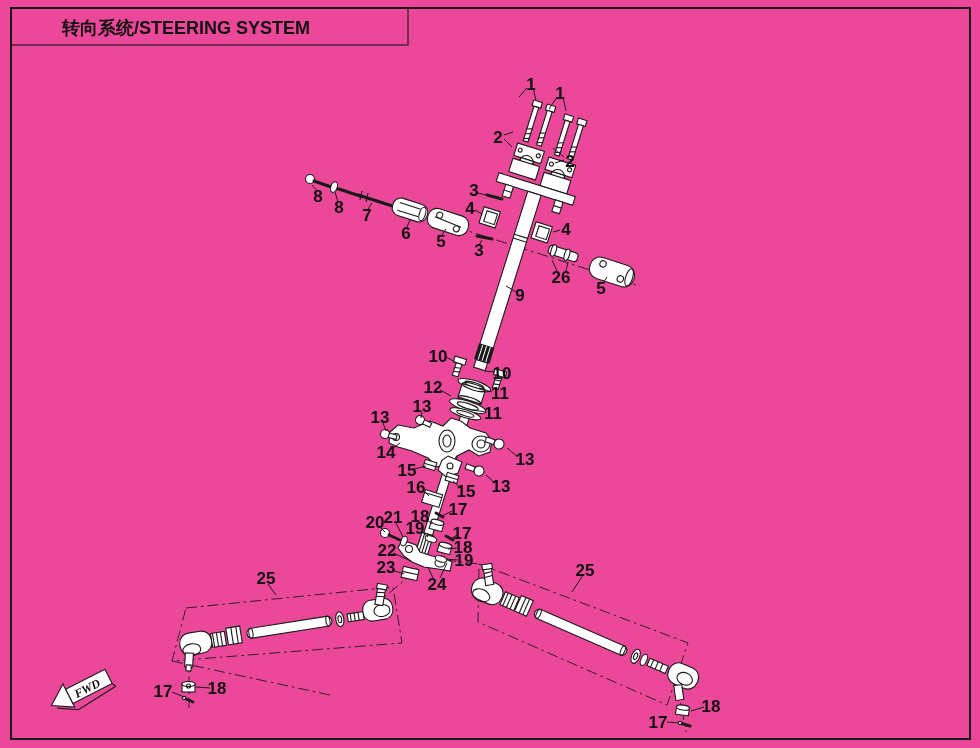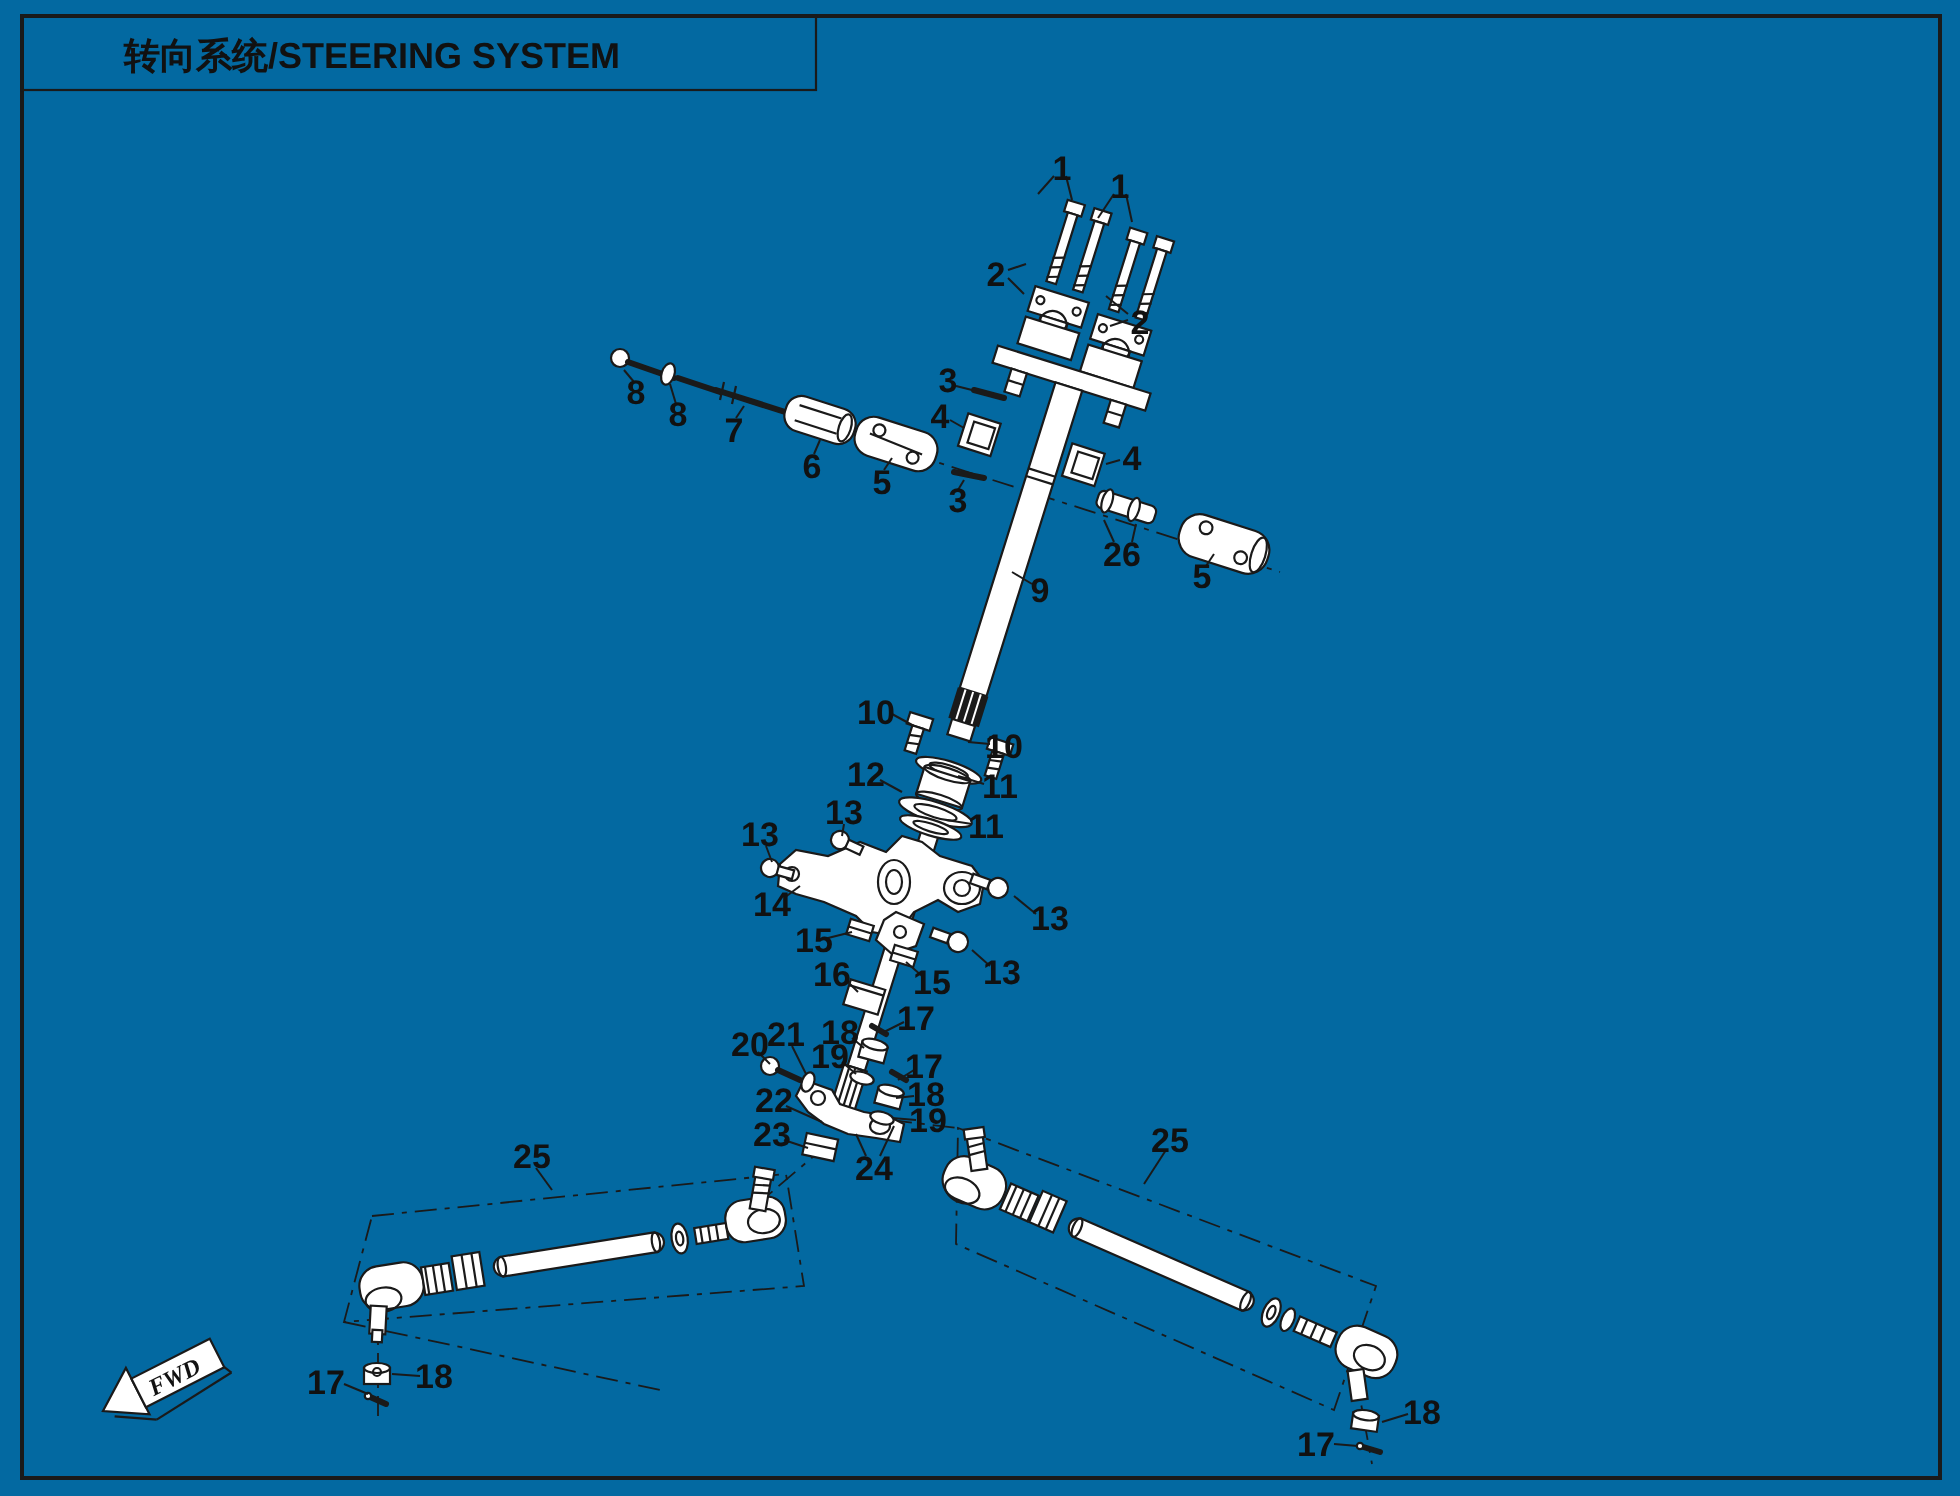--- a/index.html
+++ b/index.html
@@ -1,16 +1,16 @@
 <!DOCTYPE html>
 <html><head>
 <meta charset="utf-8">
 <style>
   html,body{margin:0;padding:0;background:#e8e8e8;}
-  #stage{position:relative;width:980px;height:748px;background:#0369a1;font-family:"Liberation Sans",sans-serif;}
+  #stage{position:relative;width:980px;height:748px;background:#ec4899;font-family:"Liberation Sans",sans-serif;}
   svg{position:absolute;left:0;top:0;}
   .ln{stroke:#1a1a1a;stroke-width:1.1;fill:none;}
   .ln2{stroke:#1a1a1a;stroke-width:2;fill:none;}
   .fillw{fill:#ffffff;stroke:#1a1a1a;stroke-width:1.1;}
   .filld{fill:#1a1a1a;stroke:none;}
   .dash{stroke:#1a1a1a;stroke-width:0.9;fill:none;stroke-dasharray:11 4 2.5 4;}
   .leader{stroke:#1a1a1a;stroke-width:1;fill:none;}
   .pin{stroke:#1a1a1a;stroke-width:3;fill:none;stroke-linecap:round;}
   .callout{font-family:"Liberation Sans",sans-serif;font-size:17px;font-weight:bold;fill:#111;text-anchor:middle;}
   .titleTx{font-family:"Liberation Sans",sans-serif;font-size:18px;font-weight:bold;fill:#111;}

